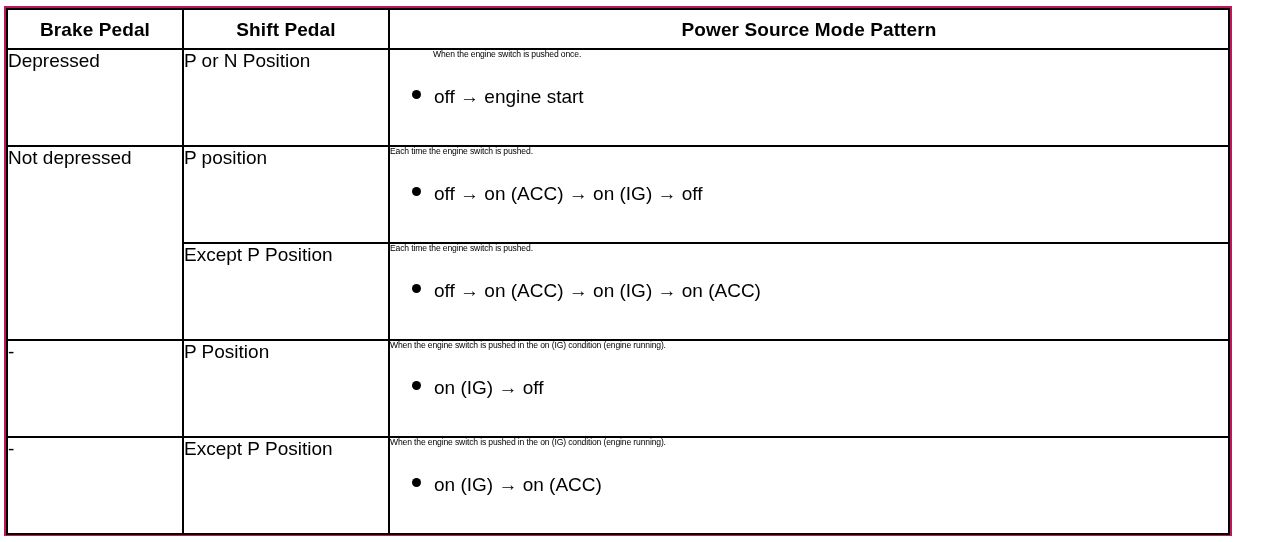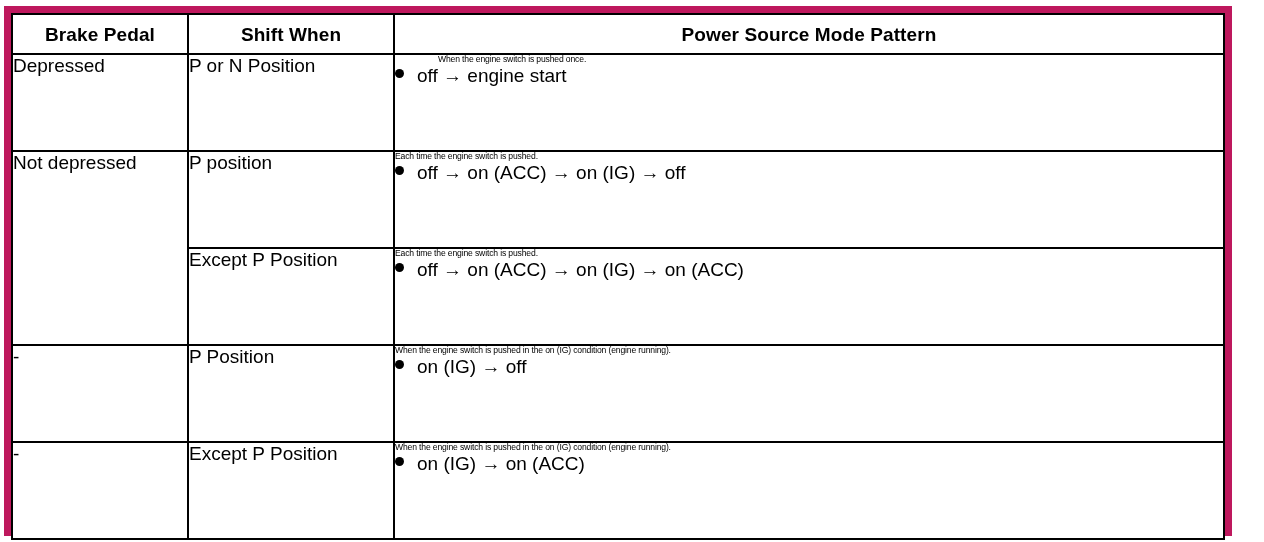--- a/index.html
+++ b/index.html
@@ -23,21 +23,21 @@
   }
 
   
   .table-wrap {
     position: absolute;
     left: 4px;
     top: 6px;
     width: 1228px;
     height: 530px;
     box-sizing: border-box;
-    border: 7px solid #be185d;
+    border: 2px solid #be185d;
     background: #fff;
   }
 
   table.psm {
     width: 100%;
     height: 100%;
     border-collapse: collapse;
     table-layout: fixed;
     background: #fff;
   }
@@ -103,20 +103,22 @@
   .pattern-lead {
     display: block;
     white-space: nowrap;
     font-size: 19px;
     letter-spacing: -0.15px;
   }
 
   .pattern-bullet-line {
     display: flex;
     align-items: baseline;
+    margin-top: 26px;
+    padding-left: 22px;
     white-space: nowrap;
     font-size: 19px;
   }
 
   .bullet-dot {
     display: inline-block;
     width: 9px;
     height: 9px;
     border-radius: 50%;
     background: #000;
@@ -137,21 +139,21 @@
     <table class="psm">
       <colgroup>
         <col class="c1">
         <col class="c2">
         <col class="c3">
       </colgroup>
       <tbody>
 
         <tr class="header-row">
           <th>Brake Pedal</th>
-          <th>Shift When</th>
+          <th>Shift Pedal</th>
           <th>Power Source Mode Pattern</th>
         </tr>
 
         <tr class="body-row">
           <td class="cond-cell">Depressed</td>
           <td class="lever-cell">P or N Position</td>
           <td class="pattern-cell">
             <span class="pattern-lead" style="font-size: 8.6px; padding-left: 43px;">When the engine switch is pushed once.</span>
             <span class="pattern-bullet-line">
               <span class="bullet-dot"></span>

